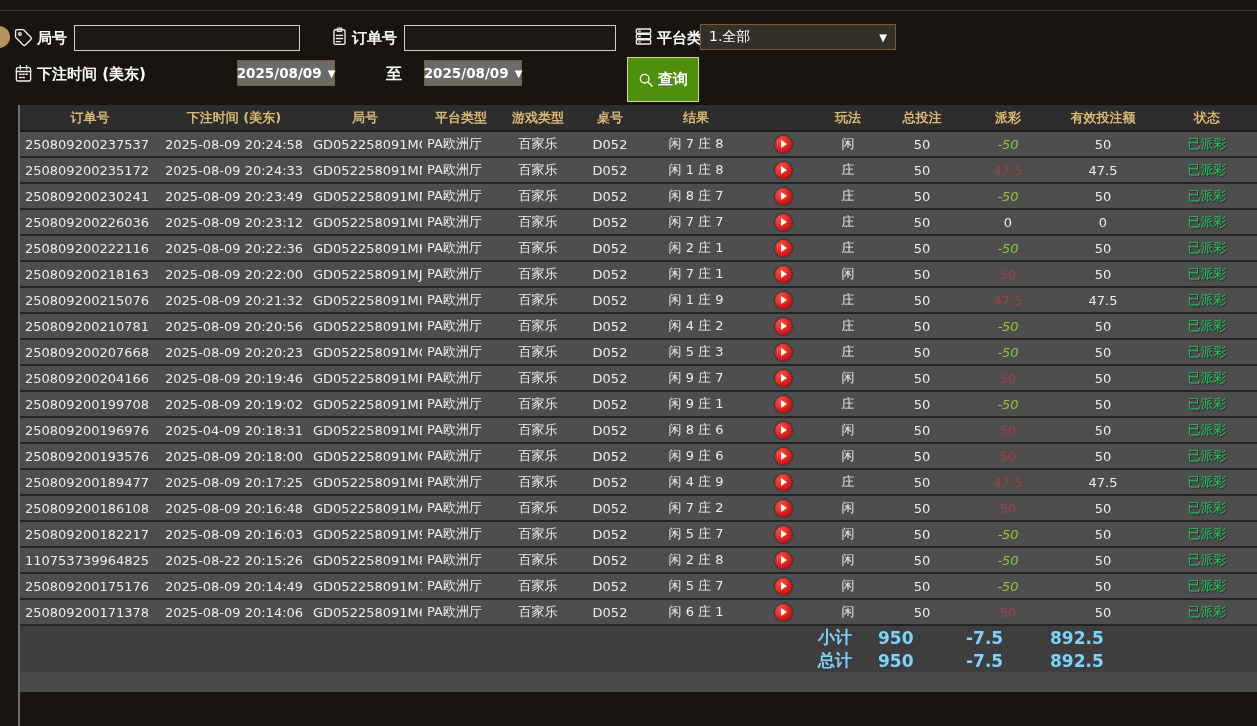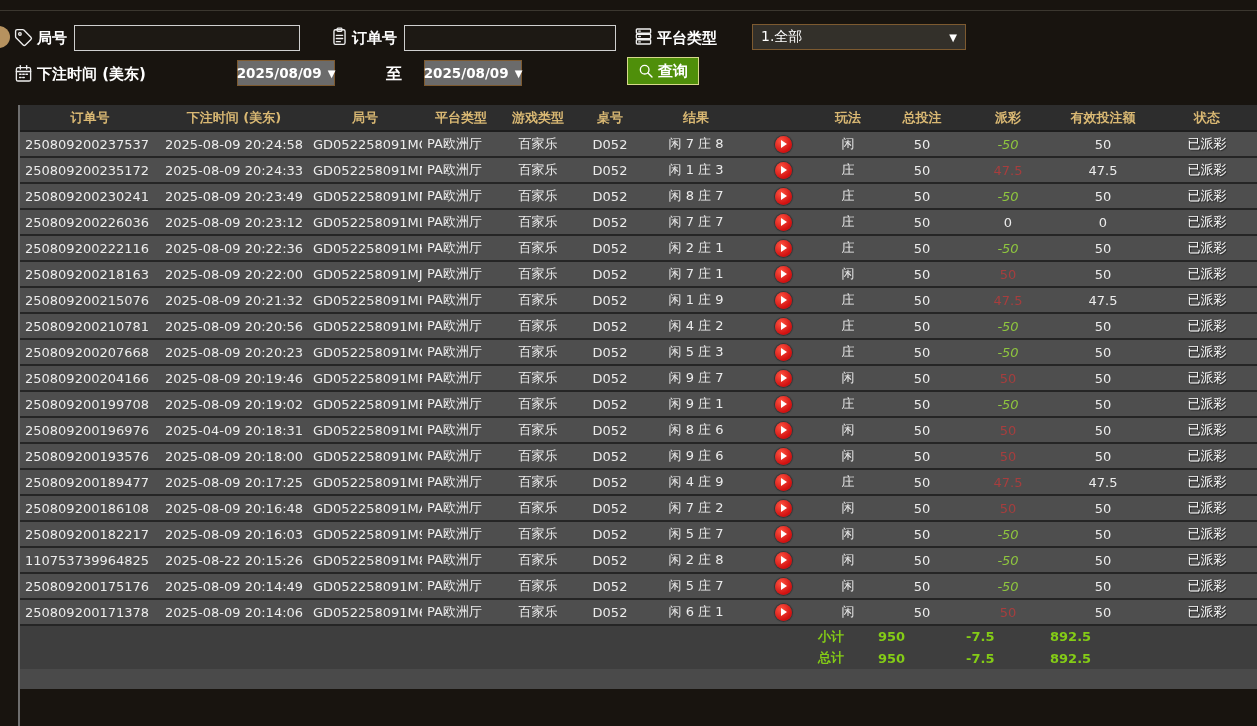--- a/index.html
+++ b/index.html
@@ -25,21 +25,21 @@
   }
   .dropdown {
     position:absolute; height:26px; border:1px solid #7d5a30; background:#33302a;
     color:#fff; font-size:14px; display:flex; align-items:center;
     padding:0 8px; cursor:pointer; white-space:nowrap;
   }
   .dropdown .caret { margin-left:auto; font-size:10px; color:#fff; }
   .dropdown.date { background:#6b6b6b; font-weight:bold; font-size:13.5px; justify-content:center; }
   .dropdown.date .caret { margin-left:6px; }
   .search-btn {
-    position:absolute; height:28px; display:flex; align-items:center; gap:4px;
+    position:absolute; height:45px; display:flex; align-items:center; gap:4px;
     background:#4f8f0a; border:1px solid #d6d98a; color:#fff;
     font-weight:bold; font-size:15px; padding:0 10px; cursor:pointer;
     font-family:"DejaVu Sans","Liberation Sans",sans-serif;
   }
   .search-btn svg { width:16px; height:16px; stroke:#fff; fill:none; stroke-width:2; stroke-linecap:round; }
   
   .table-wrap {
     position:absolute; left:18px; top:105px; width:1239px; height:621px;
     overflow:hidden; border-left:2px solid #6e6e6e;
   }
@@ -51,22 +51,22 @@
   }
   tbody td {
     height:26px; background:#4e4e4e; color:#ececec; font-size:13px;
     border-bottom:2px solid #252525; text-align:center; padding:0 2px;
     white-space:nowrap; overflow:hidden;
   }
   tbody td.l { text-align:left; padding-left:5px; }
   .pay-green { color:#8fc63f;font-style:italic; }
   .pay-red   { color:#a63e3e; }
   .pay-white { color:#ececec; }
-  td.status  { color:#ffffff; text-shadow:1px 1px 1px rgba(0,0,0,.55); }
-  tr.sum td  { height:22px; background:#3e3e3e; color:#84cc16; font-weight:bold; font-size:13px;margin-left:22px; }
+  td.status  { color:#22c55e; text-shadow:1px 1px 1px rgba(0,0,0,.55); }
+  tr.sum td  { height:22px; background:#3e3e3e; color:#7dd3fc; font-weight:bold; font-size:17px;margin-left:22px; }
   tr.ghost td{ height:20px; background:#4a4a4a; border-bottom:none; }
   .play-btn {
     display:inline-block; width:17px; height:17px; border-radius:50%;
     background:radial-gradient(circle at 35% 30%, #ff5240, #d11010 70%);
     position:relative; vertical-align:middle; cursor:pointer;
     box-shadow:0 0 1px 1px rgba(0,0,0,.35);
   }
   .play-tri {
     position:absolute; left:6.5px; top:4.5px; width:0; height:0;
     border-left:6px solid #fff; border-top:4px solid transparent; border-bottom:4px solid transparent;
@@ -104,21 +104,21 @@
     <svg viewBox="0 0 24 24">
         <rect x="3" y="2.5" width="18" height="5.4" rx="1"></rect>
         <rect x="3" y="9.3" width="18" height="5.4" rx="1"></rect>
         <rect x="3" y="16.1" width="18" height="5.4" rx="1"></rect>
         <line x1="6" y1="5.2" x2="8" y2="5.2"></line>
         <line x1="6" y1="12" x2="8" y2="12"></line>
         <line x1="6" y1="18.8" x2="8" y2="18.8"></line>
       </svg>
   </span>
   <span class="flabel" style="left:657px;top:25px;">平台类型</span>
-  <div class="dropdown" style="left:752px;top:24px;width:214px;">
+  <div class="dropdown" style="left:700px;top:24px;width:196px;">
     <span>1.全部</span>
     <span class="caret">▼</span>
   </div>
 
   <span class="ficon" style="left:14px;top:64px;">
     <svg viewBox="0 0 24 24">
         <rect x="3" y="4.5" width="18" height="17" rx="2"></rect>
         <line x1="3" y1="9.5" x2="21" y2="9.5"></line>
         <line x1="8" y1="2" x2="8" y2="6.5"></line>
         <line x1="16" y1="2" x2="16" y2="6.5"></line>
@@ -204,21 +204,21 @@
     <td class="status">已派彩</td>
 
   </tr>
           <tr>
     <td class="l">250809200235172</td>
     <td class="l">2025-08-09 20:24:33</td>
     <td class="l">GD052258091MN</td>
     <td class="l">PA欧洲厅</td>
     <td>百家乐</td>
     <td>D052</td>
-    <td>闲 1 庄 3</td>
+    <td>闲 1 庄 8</td>
     <td>
       <span class="play-btn">
         <span class="play-tri"></span>
       </span>
     </td>
     <td>庄</td>
     <td>50</td>
     <td class="pay-red">47.5</td>
     <td>47.5</td>
     <td class="status">已派彩</td>

